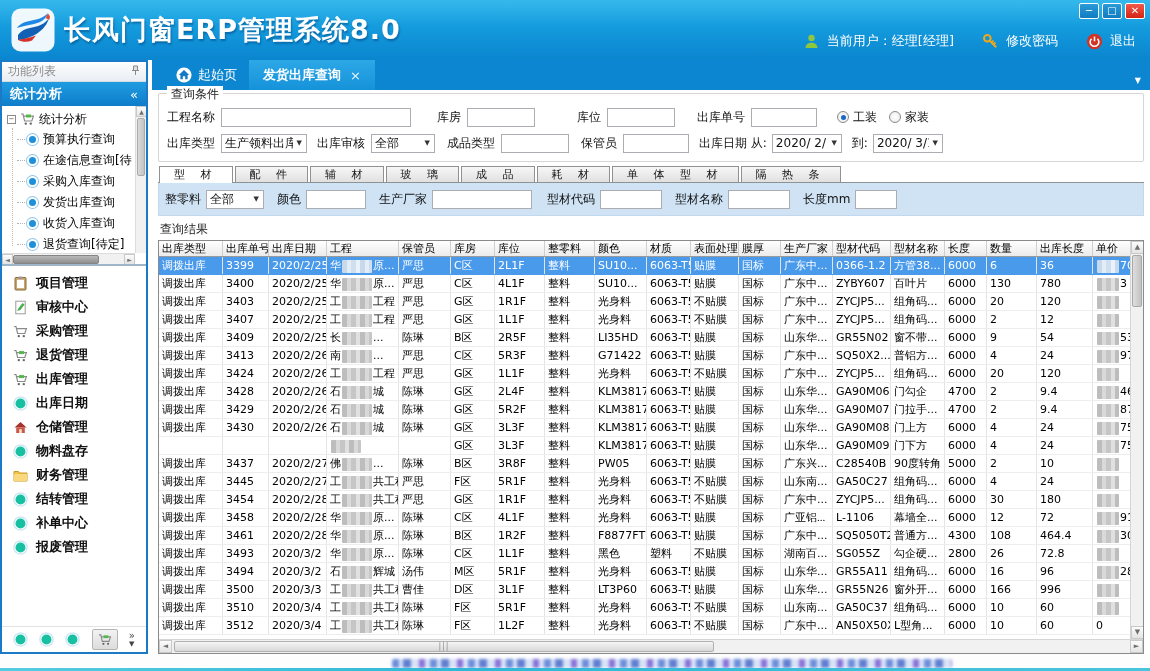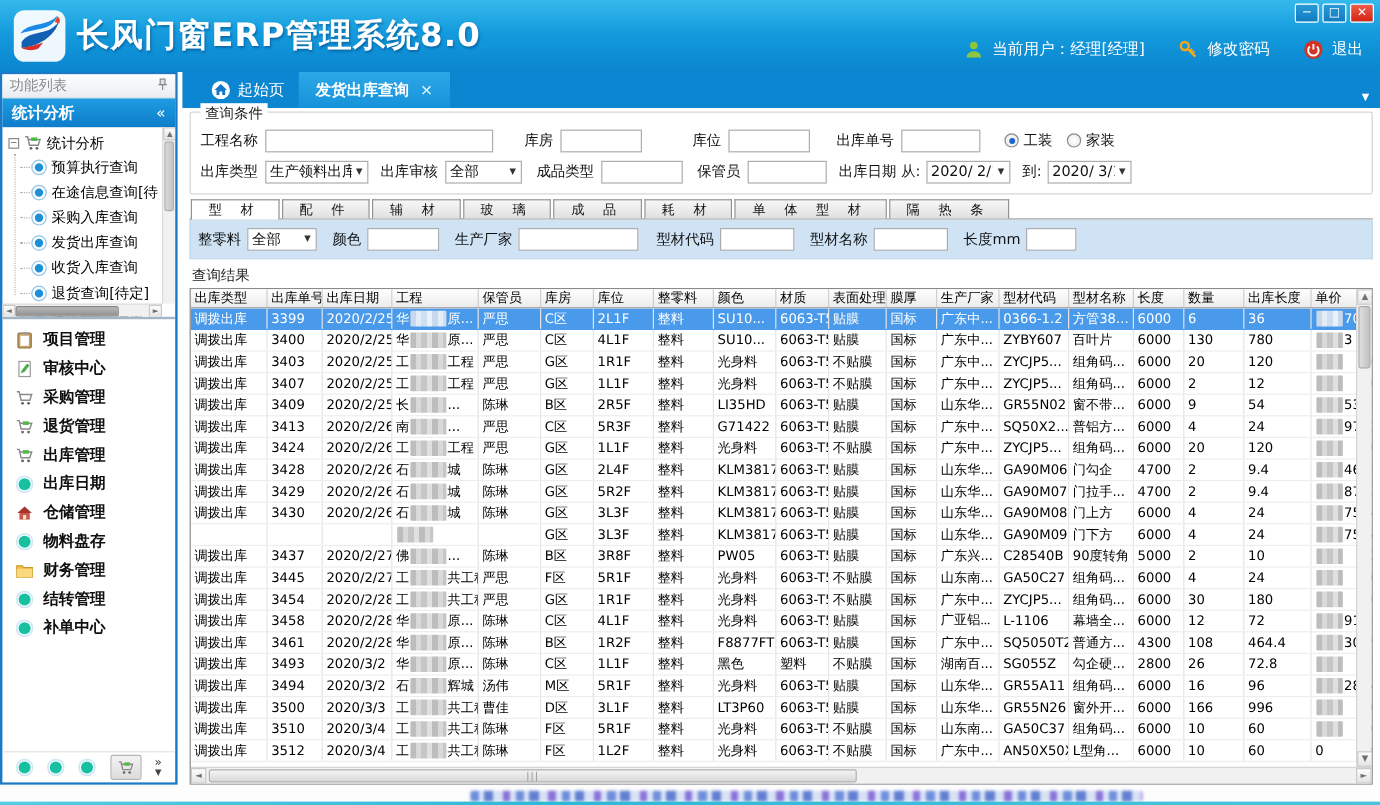--- a/index.html
+++ b/index.html
@@ -293,20 +293,27 @@
               </svg></span>
             <span>结转管理</span>
           </div>
           <div class="menu-item">
             <span class="micon"><svg viewBox="0 0 15 15">
                 <circle cx="7.5" cy="7.5" r="5" fill="#17c0a0"></circle>
                 <circle cx="7.5" cy="7.5" r="6.6" fill="none" stroke="#cfe8f5" stroke-width="1.5"></circle>
               </svg></span>
             <span>补单中心</span>
           </div>
+          <div class="menu-item">
+            <span class="micon"><svg viewBox="0 0 15 15">
+                <circle cx="7.5" cy="7.5" r="5" fill="#17c0a0"></circle>
+                <circle cx="7.5" cy="7.5" r="6.6" fill="none" stroke="#cfe8f5" stroke-width="1.5"></circle>
+              </svg></span>
+            <span>报废管理</span>
+          </div>
         </div>
       <div class="side-bottom">
         <span class="micon"><svg viewBox="0 0 15 15">
               <circle cx="7.5" cy="7.5" r="5" fill="#17c0a0"></circle>
               <circle cx="7.5" cy="7.5" r="6.6" fill="none" stroke="#cfe8f5" stroke-width="1.5"></circle>
             </svg></span>
         <span class="micon"><svg viewBox="0 0 15 15">
               <circle cx="7.5" cy="7.5" r="5" fill="#17c0a0"></circle>
               <circle cx="7.5" cy="7.5" r="6.6" fill="none" stroke="#cfe8f5" stroke-width="1.5"></circle>
             </svg></span>

